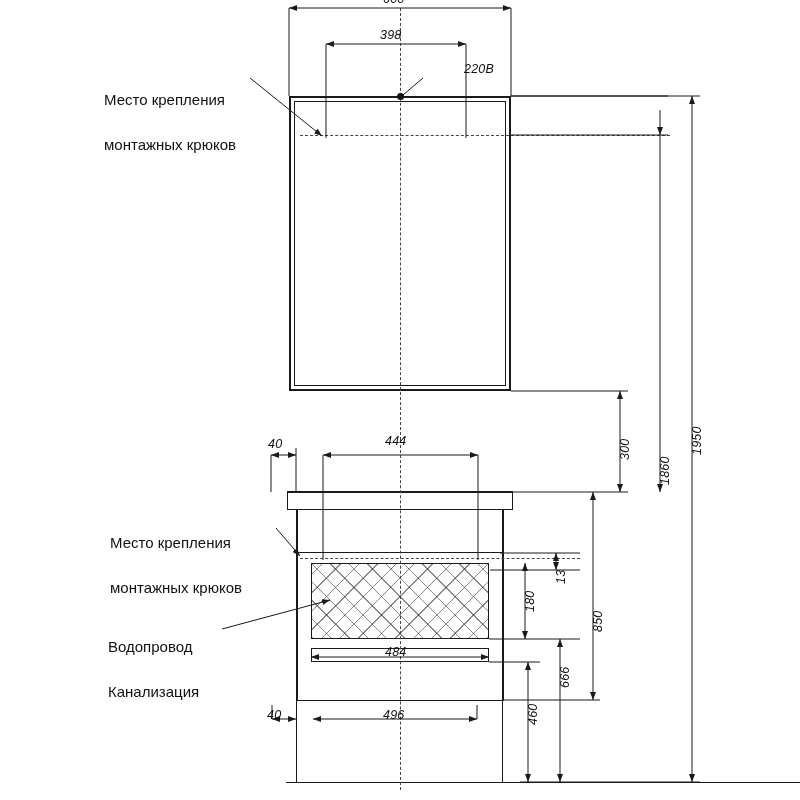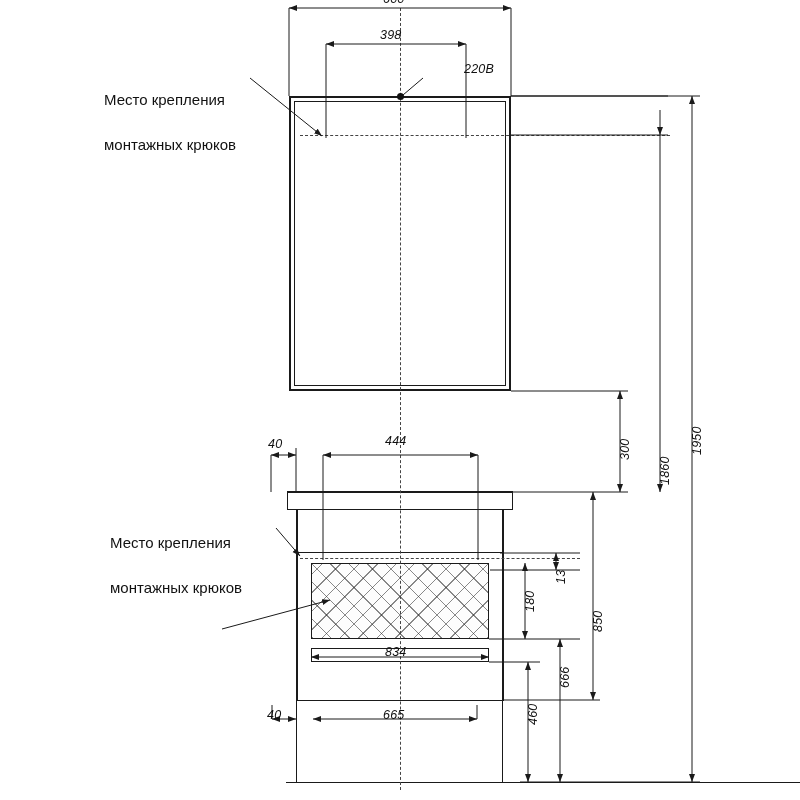--- a/index.html
+++ b/index.html
@@ -205,22 +205,22 @@
       <line x1="222" y1="629" x2="330" y2="600" marker-end="url(#ar)"></line>
     </g>
   </svg>
 
   <div class="dim-txt" style="left:383px; top:-8px;">600</div>
   <div class="dim-txt" style="left:380px; top:28px;">398</div>
   <div class="dim-txt" style="left:420px; top:62px;margin-left:44px;">220В</div>
 
   <div class="dim-txt" style="left:268px; top:437px;">40</div>
   <div class="dim-txt" style="left:385px; top:434px;">444</div>
-  <div class="dim-txt" style="left:385px; top:645px;">834</div>
-  <div class="dim-txt" style="left:383px; top:708px;">665</div>
+  <div class="dim-txt" style="left:385px; top:645px;">484</div>
+  <div class="dim-txt" style="left:383px; top:708px;">496</div>
   <div class="dim-txt" style="left:267px; top:708px;">40</div>
 
   <div class="dim-txt-v" style="left:618px; top:460px;">300</div>
   <div class="dim-txt-v" style="left:658px; top:485px;">1860</div>
   <div class="dim-txt-v" style="left:690px; top:455px;">1950</div>
   <div class="dim-txt-v" style="left:554px; top:584px;">13</div>
   <div class="dim-txt-v" style="left:523px; top:612px;">180</div>
   <div class="dim-txt-v" style="left:591px; top:632px;">850</div>
   <div class="dim-txt-v" style="left:558px; top:688px;">666</div>
   <div class="dim-txt-v" style="left:526px; top:725px;">460</div>
@@ -228,14 +228,18 @@
   <div class="note" style="left:104px; top:62px;">
     <div>Место крепления</div>
     <div>монтажных крюков</div>
   </div>
 
   <div class="note" style="left:110px; top:505px;">
     <div>Место крепления</div>
     <div>монтажных крюков</div>
   </div>
 
+  <div class="note" style="left:108px; top:609px;">
+    <div>Водопровод</div>
+    <div>Канализация</div>
+  </div>
 
 </div>
 
 </body></html>

